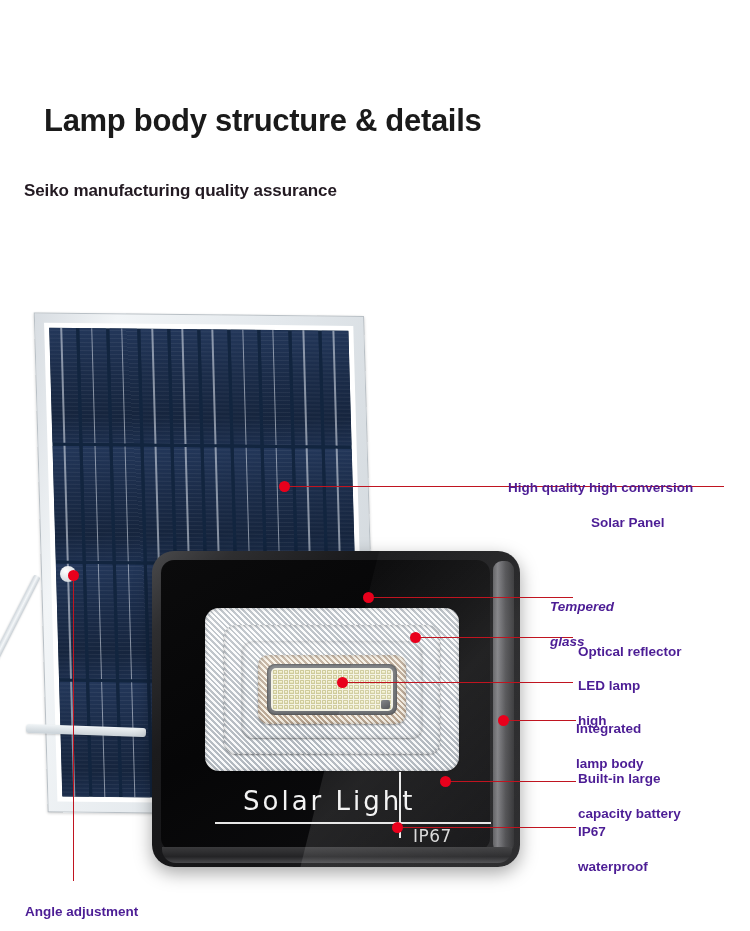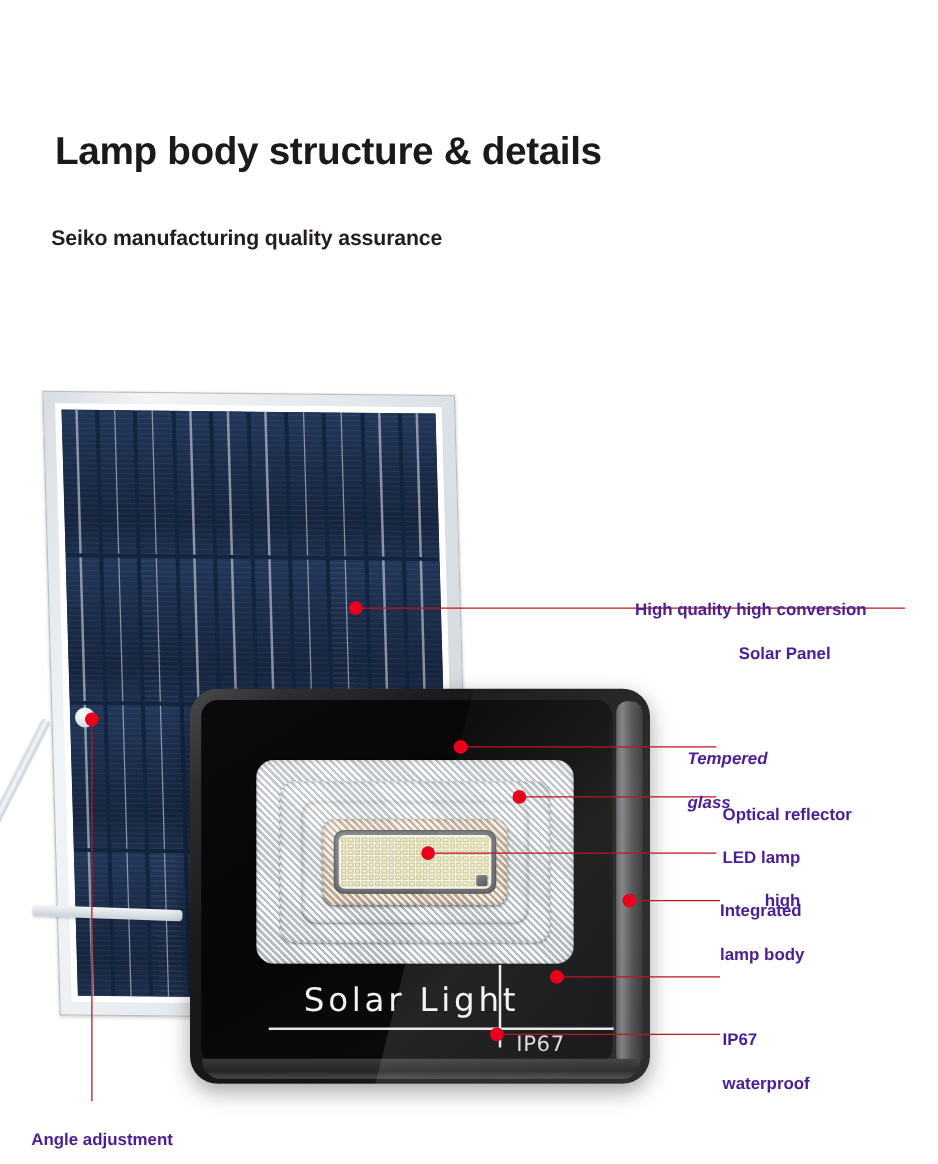--- a/index.html
+++ b/index.html
@@ -14,21 +14,21 @@
 
   
   .title {
     position:absolute; left:44px; top:103px;
     font-size:31px; font-weight:bold; color:#1a1a1a;
     letter-spacing:-0.3px; white-space:nowrap;
   }
   .subtitle {
     position:absolute; left:24px; top:181px;
     font-size:17px; font-weight:bold; color:#231a22;
-    letter-spacing:-0.1px; white-space:nowrap;margin-left:17px;
+    letter-spacing:-0.1px; white-space:nowrap;
   }
 
   
   .panel-wrap {
     position:absolute; left:34px; top:316px;
     width:330px; height:500px;
     transform: rotate(-1.6deg) skewY(2.2deg);
     transform-origin: top right;
   }
   .panel-frame {
@@ -483,34 +483,38 @@
   </div>
 
   <div class="dot" style="left:410px; top:632px;"></div>
   <div class="lead" style="left:416px; top:637px; width:157px;"></div>
   <div class="lbl" style="left:578px; top:626px;">
     <span>Optical reflector</span>
   </div>
 
   <div class="dot" style="left:337px; top:677px;"></div>
   <div class="lead" style="left:343px; top:682px; width:230px;"></div>
-  <div class="lbl" style="left:578px; top:660px;text-align:right;">
+  <div class="lbl" style="left:578px; top:660px;">
     <span>LED lamp</span><br>
     <span>high</span>
   </div>
 
   <div class="dot" style="left:498px; top:715px;"></div>
   <div class="lead" style="left:504px; top:720px; width:72px;"></div>
   <div class="lbl" style="left:576px; top:703px;">
     <span>Integrated</span><br>
     <span>lamp body</span>
   </div>
 
   <div class="dot" style="left:440px; top:776px;"></div>
   <div class="lead" style="left:446px; top:781px; width:130px;"></div>
+  <div class="lbl" style="left:578px; top:753px;">
+    <span>Built-in large</span><br>
+    <span>capacity battery</span>
+  </div>
 
   <div class="dot" style="left:392px; top:822px;"></div>
   <div class="lead" style="left:398px; top:827px; width:178px;"></div>
   <div class="lbl" style="left:578px; top:806px;">
     <span>IP67</span><br>
     <span>waterproof</span>
   </div>
 
   <div class="dot" style="left:68px; top:570px;"></div>
   <div class="lead-v" style="left:73px; top:578px; height:303px;"></div>

